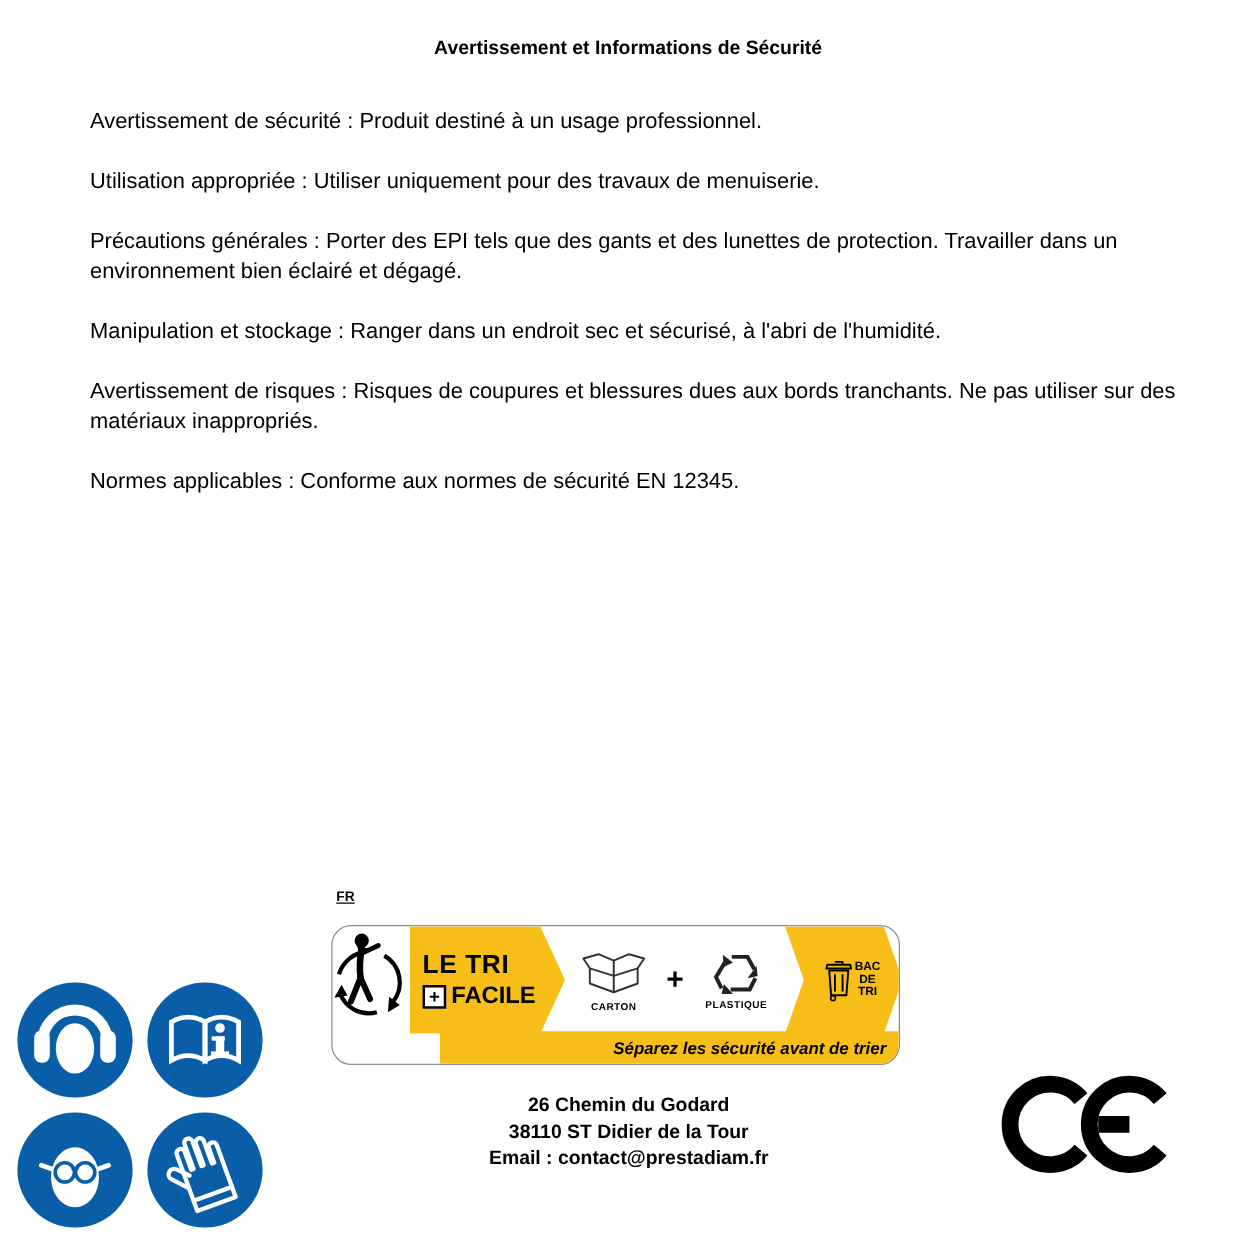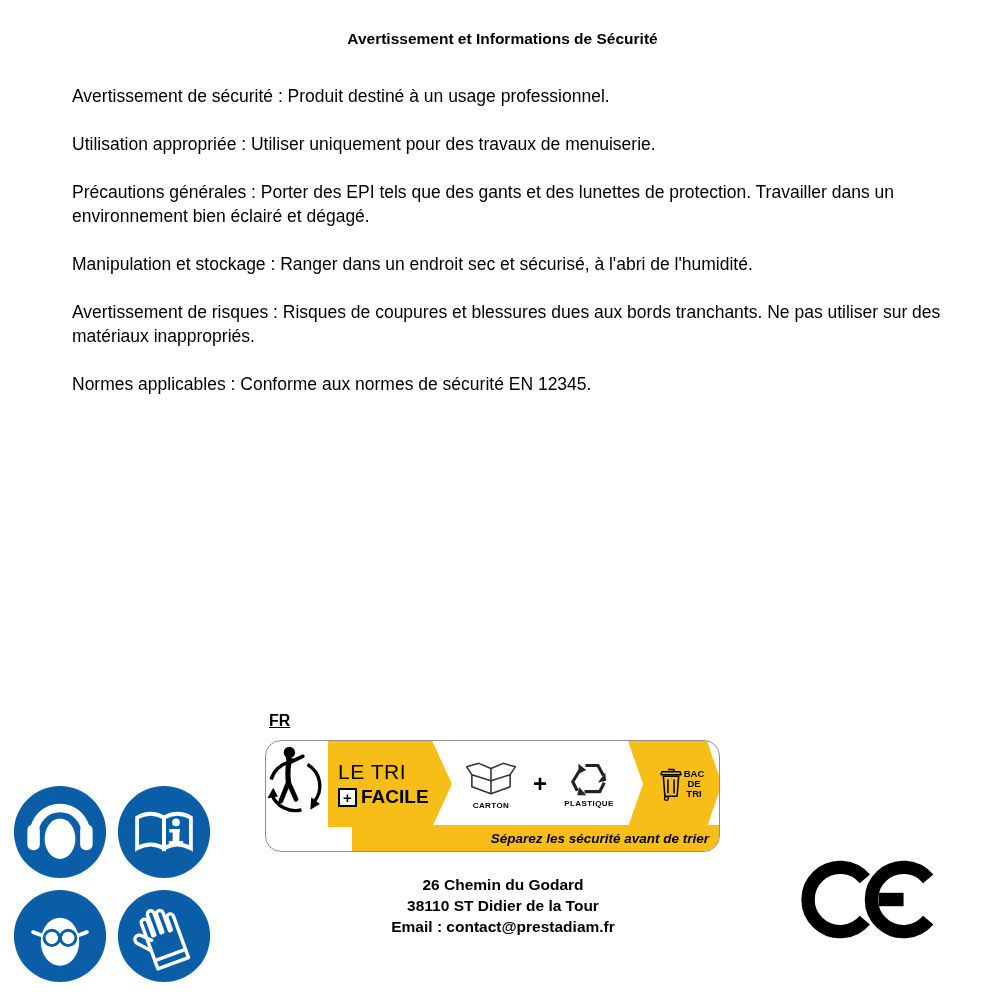--- a/index.html
+++ b/index.html
@@ -17,30 +17,30 @@
 
   
   .icons-grid { position:absolute; left:12px; top:784px;
                 display:grid; grid-template-columns:repeat(2,96px);
                 grid-auto-rows:96px; gap:8px; }
   .icons-grid svg { width:96px; height:96px; display:block; }
   .blue-fill { fill:var(--blue,#0A5EA8); }
   .blue-stroke { stroke:var(--blue,#0A5EA8); }
 
   
-  .fr-label { position:absolute; left:269px; top:712px; font-weight:bold; font-size:16px;text-decoration:underline; }
+  .fr-label { position:absolute; left:269px; top:712px; font-weight:bold; font-size:11px;text-decoration:underline; }
   .tri-banner { position:absolute; left:265px; top:740px; width:455px; height:112px;
                 border:1.5px solid #8f8f8f; border-radius:16px; background:#fff; overflow:hidden; }
   .banner-row { display:flex; height:86px; align-items:stretch; }
   .triman-area { width:86px; display:flex; align-items:center; justify-content:center; }
   .triman-area svg { width:62px; height:80px; }
   .letri { background:var(--yellow,#F6BE17); width:124px; flex:none;
            clip-path:polygon(0 0,84% 0,100% 50%,84% 100%,0 100%);
            display:flex; flex-direction:column; justify-content:center; padding-left:10px; gap:2px; }
-  .letri-l1 { font-weight:normal; font-size:21px; letter-spacing:.5px; }
+  .letri-l1 { font-weight:bold; font-size:21px; letter-spacing:.5px; }
   .letri-l2 { display:flex; align-items:center; font-weight:bold; font-size:19px; }
   .plus-box { display:inline-flex; width:19px; height:19px; border:2.5px solid #000; background:#fff;
               align-items:center; justify-content:center; font-weight:bold; font-size:15px;
               margin-right:4px; line-height:1; }
   .mat-item { display:flex; flex-direction:column; align-items:center; justify-content:center;
               gap:2px; width:78px; flex:none; }
   .mat-label { font-size:8px; font-weight:bold; letter-spacing:.4px; }
   .plus-sep { align-self:center; font-size:24px; font-weight:bold; width:20px; text-align:center; flex:none; }
   .bac { background:var(--yellow,#F6BE17); width:94px; flex:none; margin-left:auto;
          clip-path:polygon(0 0,84% 0,100% 50%,84% 100%,0 100%,16% 50%);

